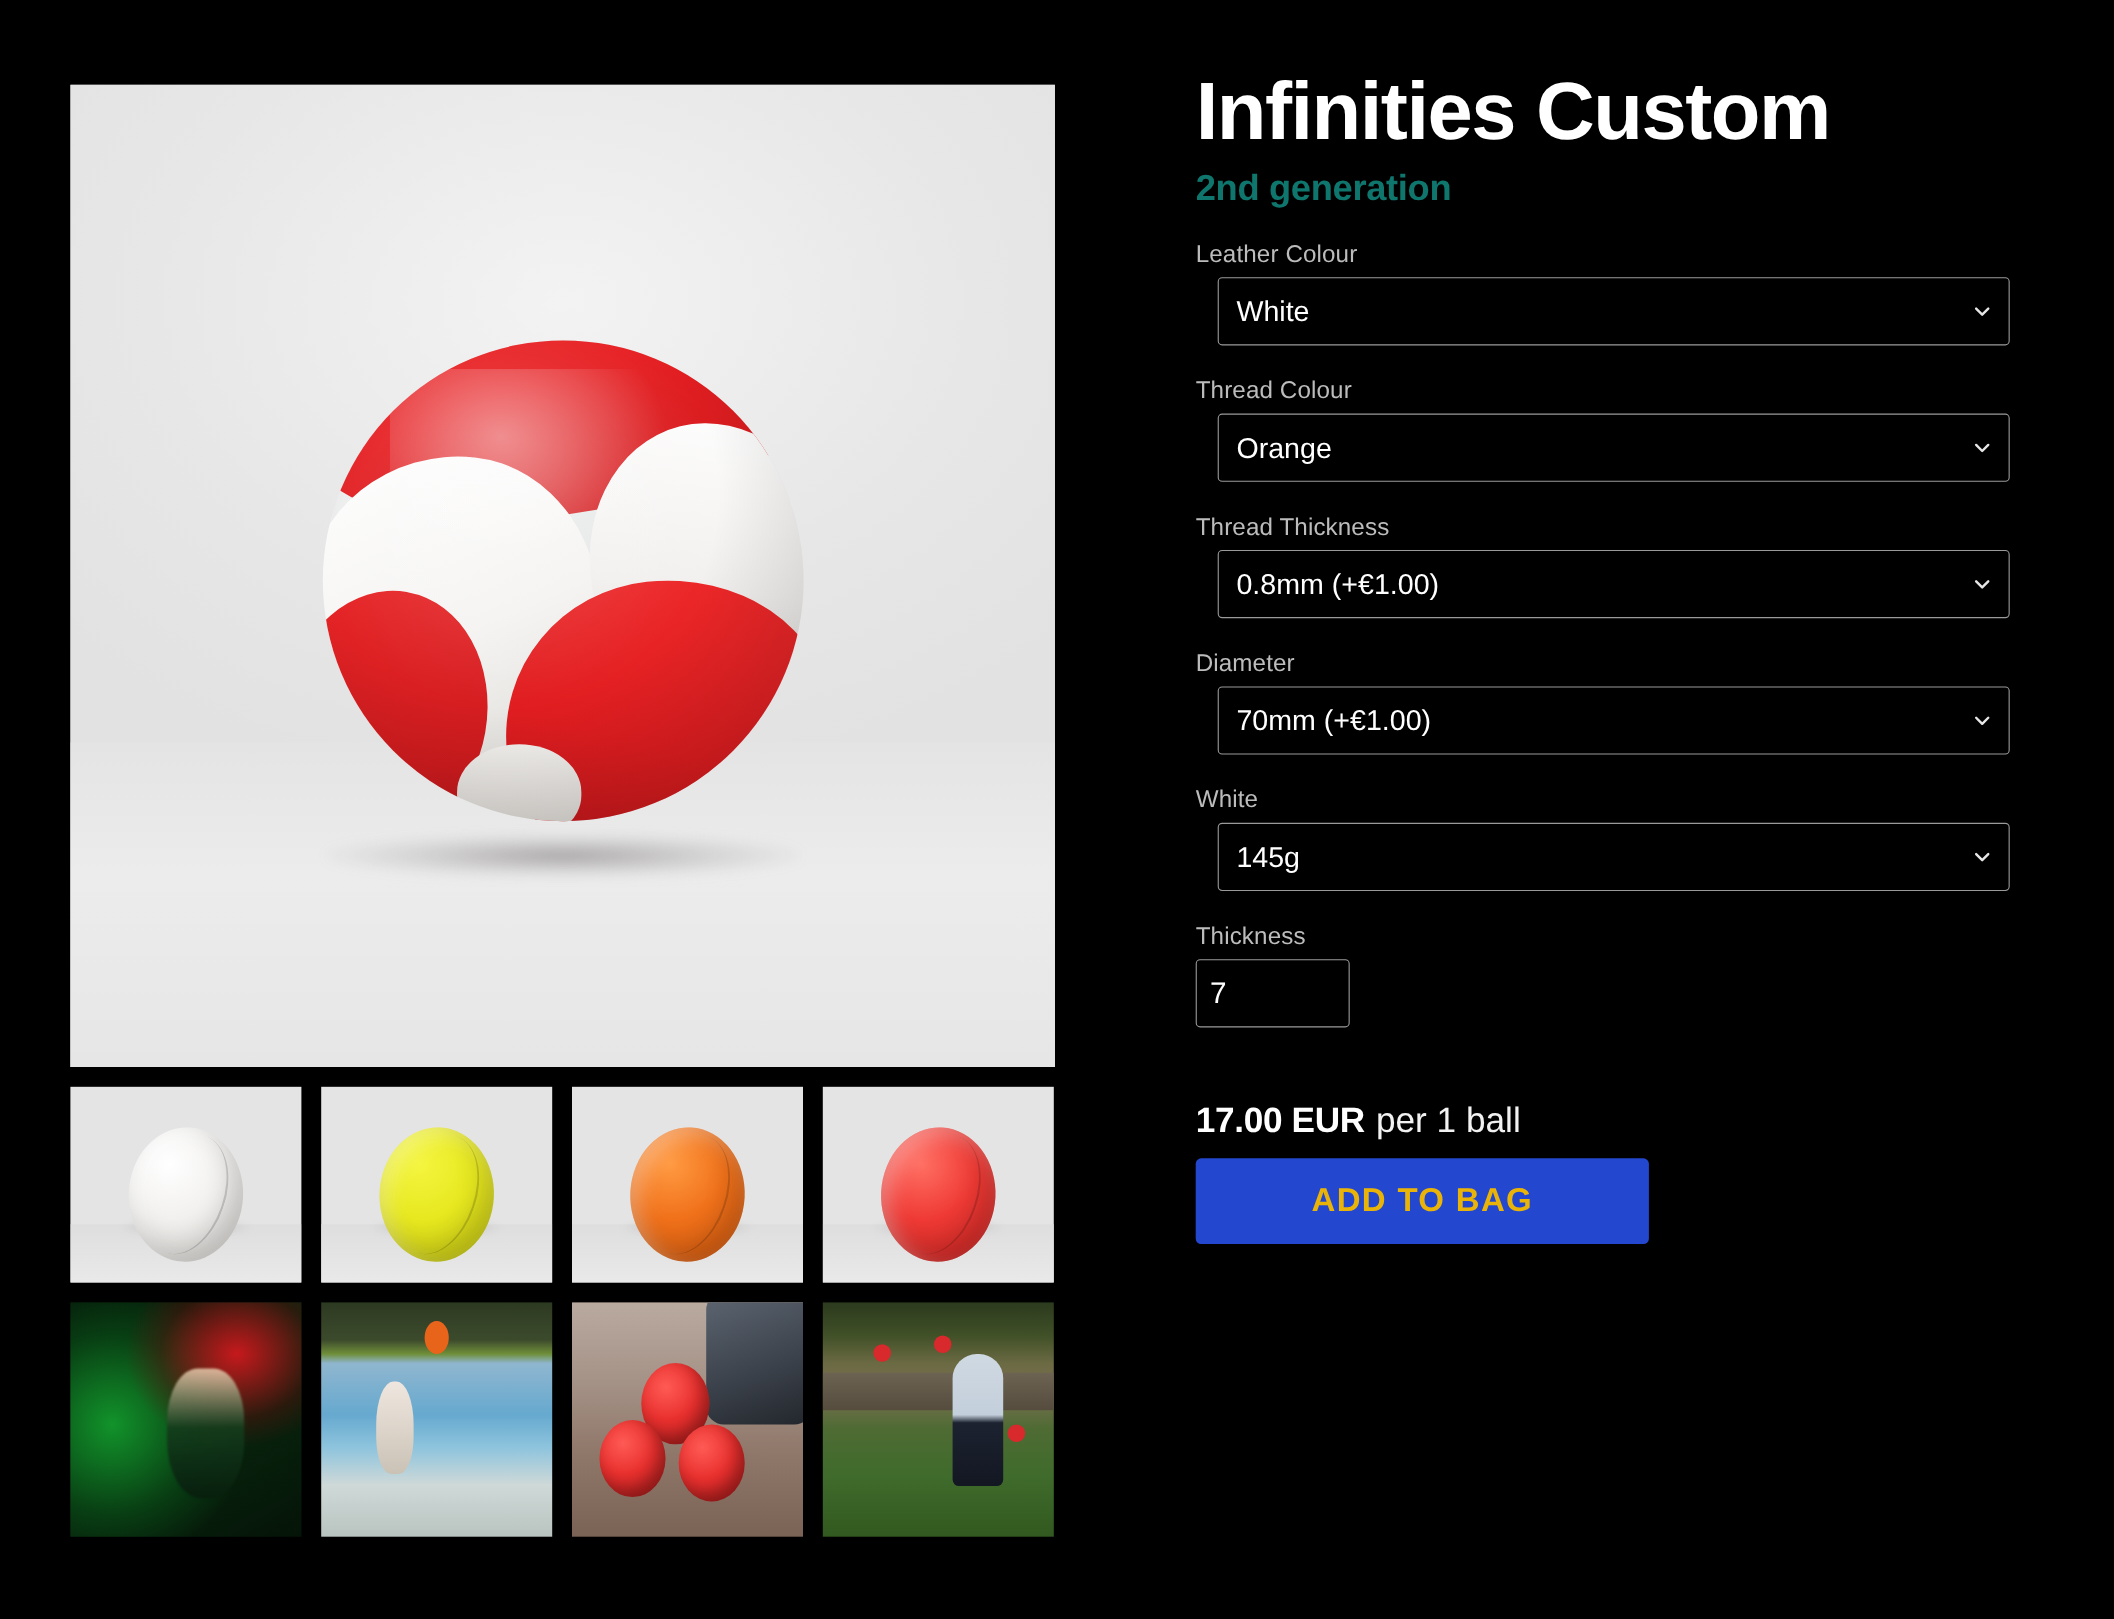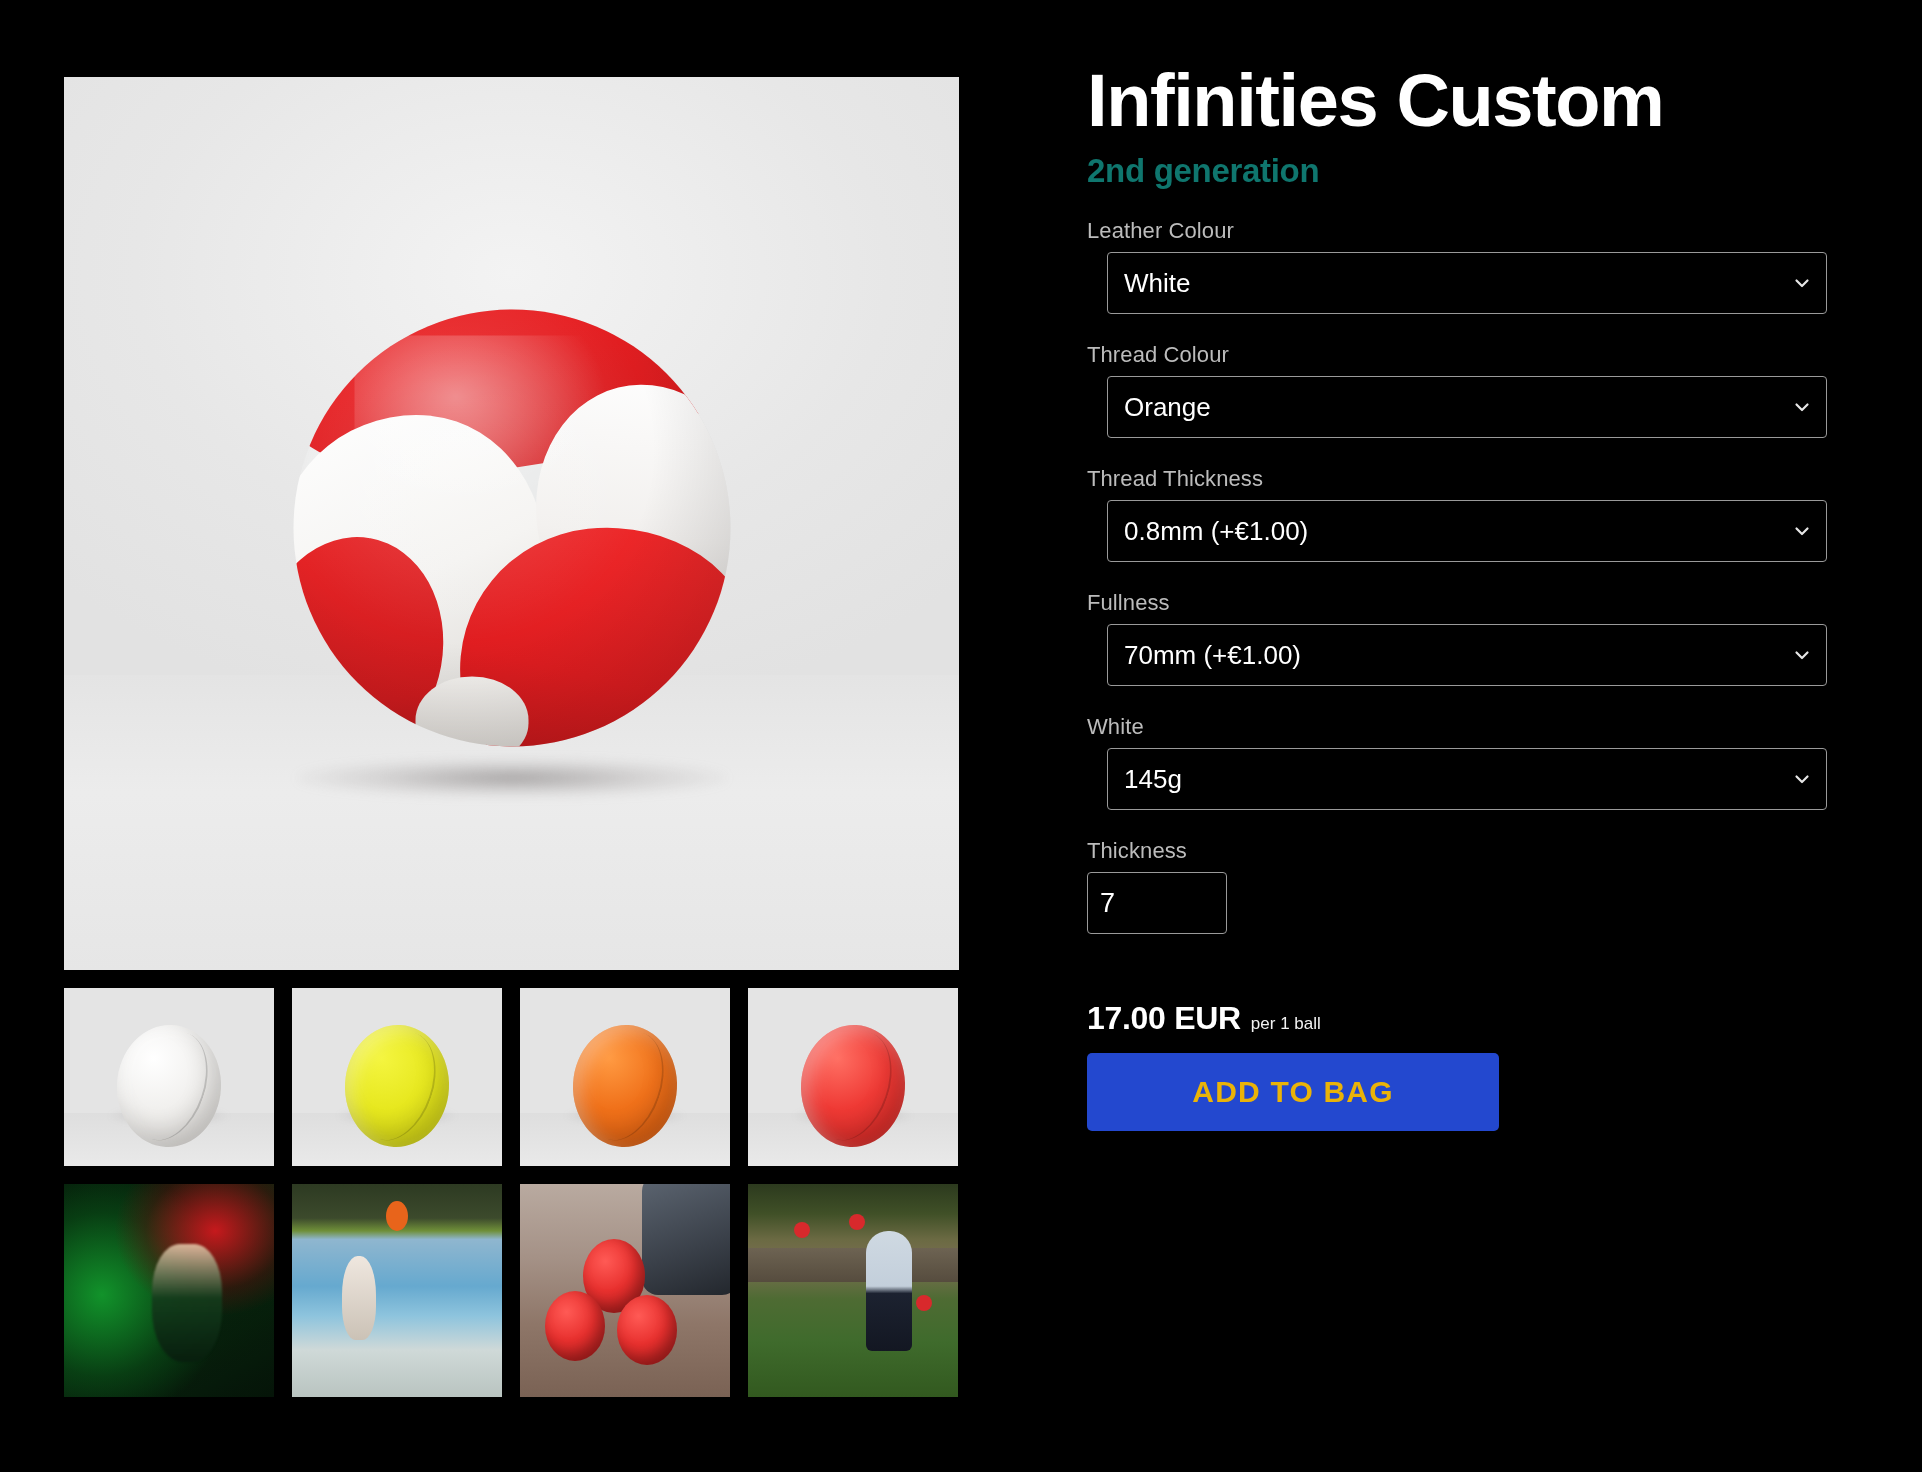--- a/index.html
+++ b/index.html
@@ -251,21 +251,21 @@
     border: 1.6px solid #9a9a9a;
     border-radius: 4px;
     color: #fff;
     font-size: 27px;
     font-family: "Liberation Sans", sans-serif;
     padding: 0 12px;
   }
 
   .price-row { margin-top: 66px; display: flex; align-items: baseline; gap: 10px; }
   .price-main { color: #fff; font-size: 32px; font-weight: 700; letter-spacing: -.3px; }
-  .price-unit { color: #f2f2f2; font-size: 17px; font-weight: 400; }
+  .price-unit { color: #f2f2f2; font-size: 32px; font-weight: 400; }
 
   .add-btn {
     margin-top: 16px;
     width: 412px; height: 78px;
     background: #2348cf;
     border: none;
     border-radius: 5px;
     color: #eab308;
     font-size: 30px;
     font-weight: 700;
@@ -389,21 +389,21 @@
         <span class="chev">
           <svg viewBox="0 0 16 16">
               <path d="M2.5 5.5 L8 11 L13.5 5.5" fill="none" stroke="#e6e6e6" stroke-width="2.2" stroke-linecap="round" stroke-linejoin="round"></path>
             </svg>
         </span>
       </div>
     </div>
 
     
     <div class="field">
-      <div class="field-label">Fullness</div>
+      <div class="field-label">Diameter</div>
       <div class="select-wrap">
         <div class="select-box">
           <span>70mm (+€1.00)</span>
         </div>
         <span class="chev">
           <svg viewBox="0 0 16 16">
               <path d="M2.5 5.5 L8 11 L13.5 5.5" fill="none" stroke="#e6e6e6" stroke-width="2.2" stroke-linecap="round" stroke-linejoin="round"></path>
             </svg>
         </span>
       </div>

